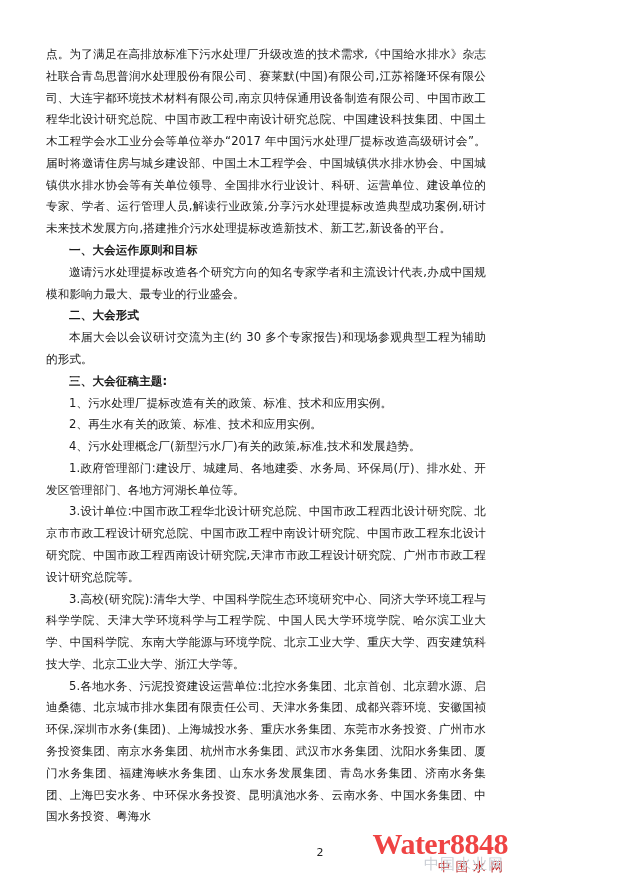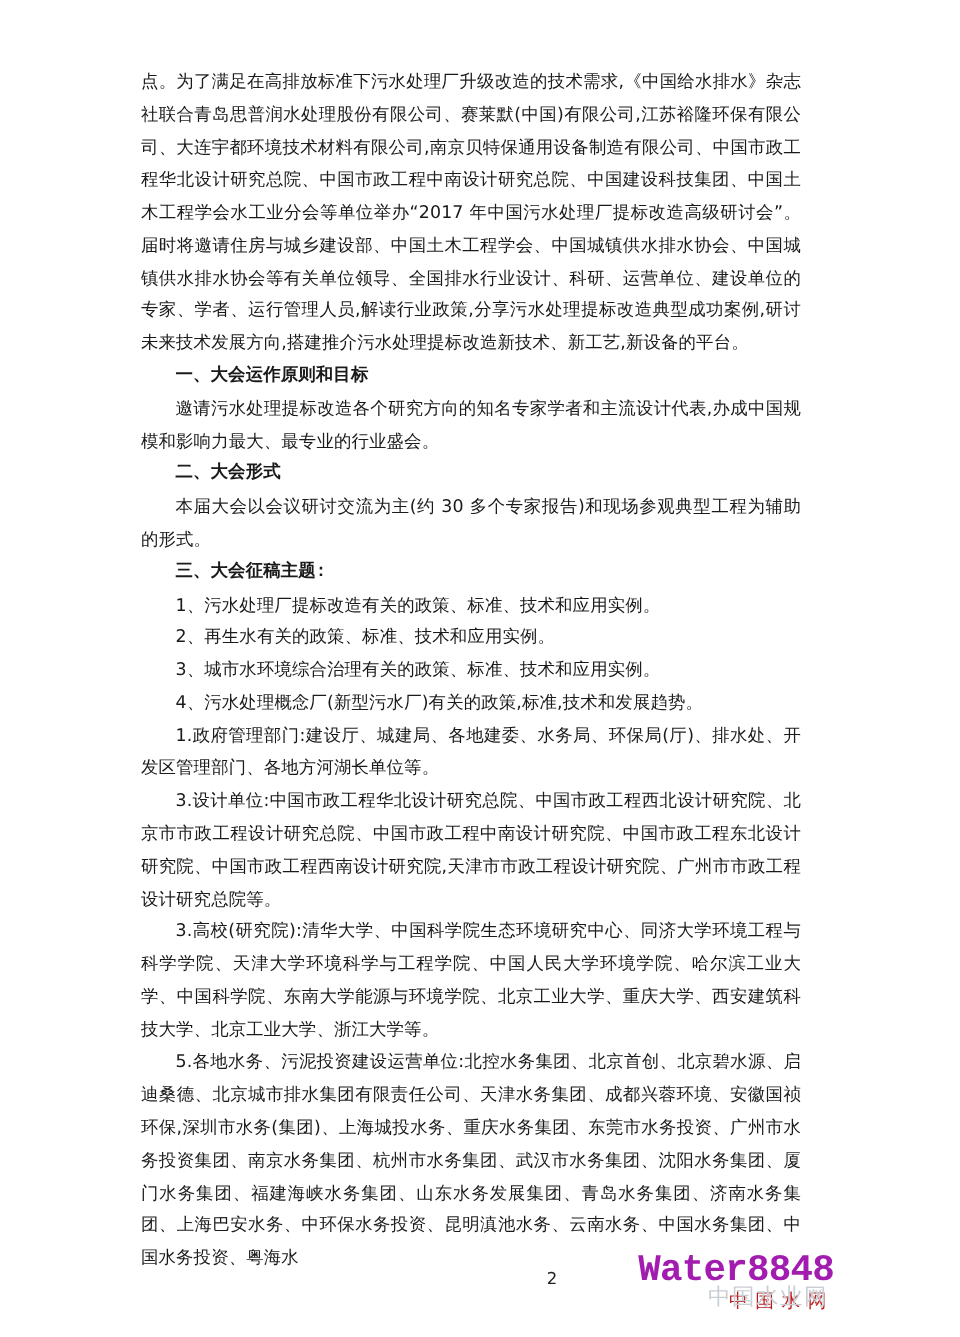--- a/index.html
+++ b/index.html
@@ -14,41 +14,39 @@
     color: #1a1a1a;
     position: relative;
     overflow: hidden;
   }
   .page {
     position: relative;
     width: 532px;
     height: 891px;
     box-sizing: border-box;
     padding: 44px 46px 0 46px;
-    margin-left: 48px;
   }
   .doc-body {
     font-size: 11.6px;
     line-height: 1.88;
     text-align: justify;
     letter-spacing: 0.1px;
   }
   .para {
     margin: 0;
     text-indent: 0;
   }
   .para-indent {
     margin: 0;
     text-indent: 23px;
   }
   .heading {
     margin: 0;
     text-indent: 23px;
     font-weight: bold;
-    font-family: Liberation Mono, monospace;
   }
   .item {
     margin: 0;
     text-indent: 23px;
   }
   .page-number {
     position: absolute;
     bottom: 32px;
     left: 0;
     width: 640px;
@@ -57,24 +55,24 @@
     color: #222;
   }
   .watermark {
     position: absolute;
     right: 24px;
     bottom: 18px;
     text-align: left;
     line-height: 1;
   }
   .watermark .wm-main {
-    font-family: Liberation Mono, monospace;
+    font-family: Liberation Serif, serif;
     font-weight: bold;
-    font-size: 25px;
-    color: #a21caf;
+    font-size: 30px;
+    color: #ef4444;
     letter-spacing: -0.5px;
     display: block;
   }
   .watermark .wm-sub {
     display: block;
     font-size: 12.5px;
     color: #b91c1c;
     letter-spacing: 5px;
     margin-top: 2px;
     text-align: right;
@@ -96,21 +94,20 @@
 
   <div class="doc-body">
     <p class="para">点。为了满足在高排放标准下污水处理厂升级改造的技术需求,《中国给水排水》杂志社联合青岛思普润水处理股份有限公司、赛莱默(中国)有限公司,江苏裕隆环保有限公司、大连宇都环境技术材料有限公司,南京贝特保通用设备制造有限公司、中国市政工程华北设计研究总院、中国市政工程中南设计研究总院、中国建设科技集团、中国土木工程学会水工业分会等单位举办“2017 年中国污水处理厂提标改造高级研讨会”。届时将邀请住房与城乡建设部、中国土木工程学会、中国城镇供水排水协会、中国城镇供水排水协会等有关单位领导、全国排水行业设计、科研、运营单位、建设单位的专家、学者、运行管理人员,解读行业政策,分享污水处理提标改造典型成功案例,研讨未来技术发展方向,搭建推介污水处理提标改造新技术、新工艺,新设备的平台。</p>
     <p class="heading">一、大会运作原则和目标</p>
     <p class="para-indent">邀请污水处理提标改造各个研究方向的知名专家学者和主流设计代表,办成中国规模和影响力最大、最专业的行业盛会。</p>
     <p class="heading">二、大会形式</p>
     <p class="para-indent">本届大会以会议研讨交流为主(约 30 多个专家报告)和现场参观典型工程为辅助的形式。</p>
     <p class="heading">三、大会征稿主题:</p>
     <p class="item">1、污水处理厂提标改造有关的政策、标准、技术和应用实例。</p>
     <p class="item">2、再生水有关的政策、标准、技术和应用实例。</p>
-    <p class="item">3、城市水环境综合治理有关的政策、标准、技术和应用实例。</p>
     <p class="item">4、污水处理概念厂(新型污水厂)有关的政策,标准,技术和发展趋势。</p>
     <p class="item">1.政府管理部门:建设厅、城建局、各地建委、水务局、环保局(厅)、排水处、开发区管理部门、各地方河湖长单位等。</p>
     <p class="item">3.设计单位:中国市政工程华北设计研究总院、中国市政工程西北设计研究院、北京市市政工程设计研究总院、中国市政工程中南设计研究院、中国市政工程东北设计研究院、中国市政工程西南设计研究院,天津市市政工程设计研究院、广州市市政工程设计研究总院等。</p>
     <p class="item">3.高校(研究院):清华大学、中国科学院生态环境研究中心、同济大学环境工程与科学学院、天津大学环境科学与工程学院、中国人民大学环境学院、哈尔滨工业大学、中国科学院、东南大学能源与环境学院、北京工业大学、重庆大学、西安建筑科技大学、北京工业大学、浙江大学等。</p>
     <p class="item">5.各地水务、污泥投资建设运营单位:北控水务集团、北京首创、北京碧水源、启迪桑德、北京城市排水集团有限责任公司、天津水务集团、成都兴蓉环境、安徽国祯环保,深圳市水务(集团)、上海城投水务、重庆水务集团、东莞市水务投资、广州市水务投资集团、南京水务集团、杭州市水务集团、武汉市水务集团、沈阳水务集团、厦门水务集团、福建海峡水务集团、山东水务发展集团、青岛水务集团、济南水务集团、上海巴安水务、中环保水务投资、昆明滇池水务、云南水务、中国水务集团、中国水务投资、粤海水</p>
   </div>
 
   <div class="page-number">2</div>
 
   <div class="watermark">

